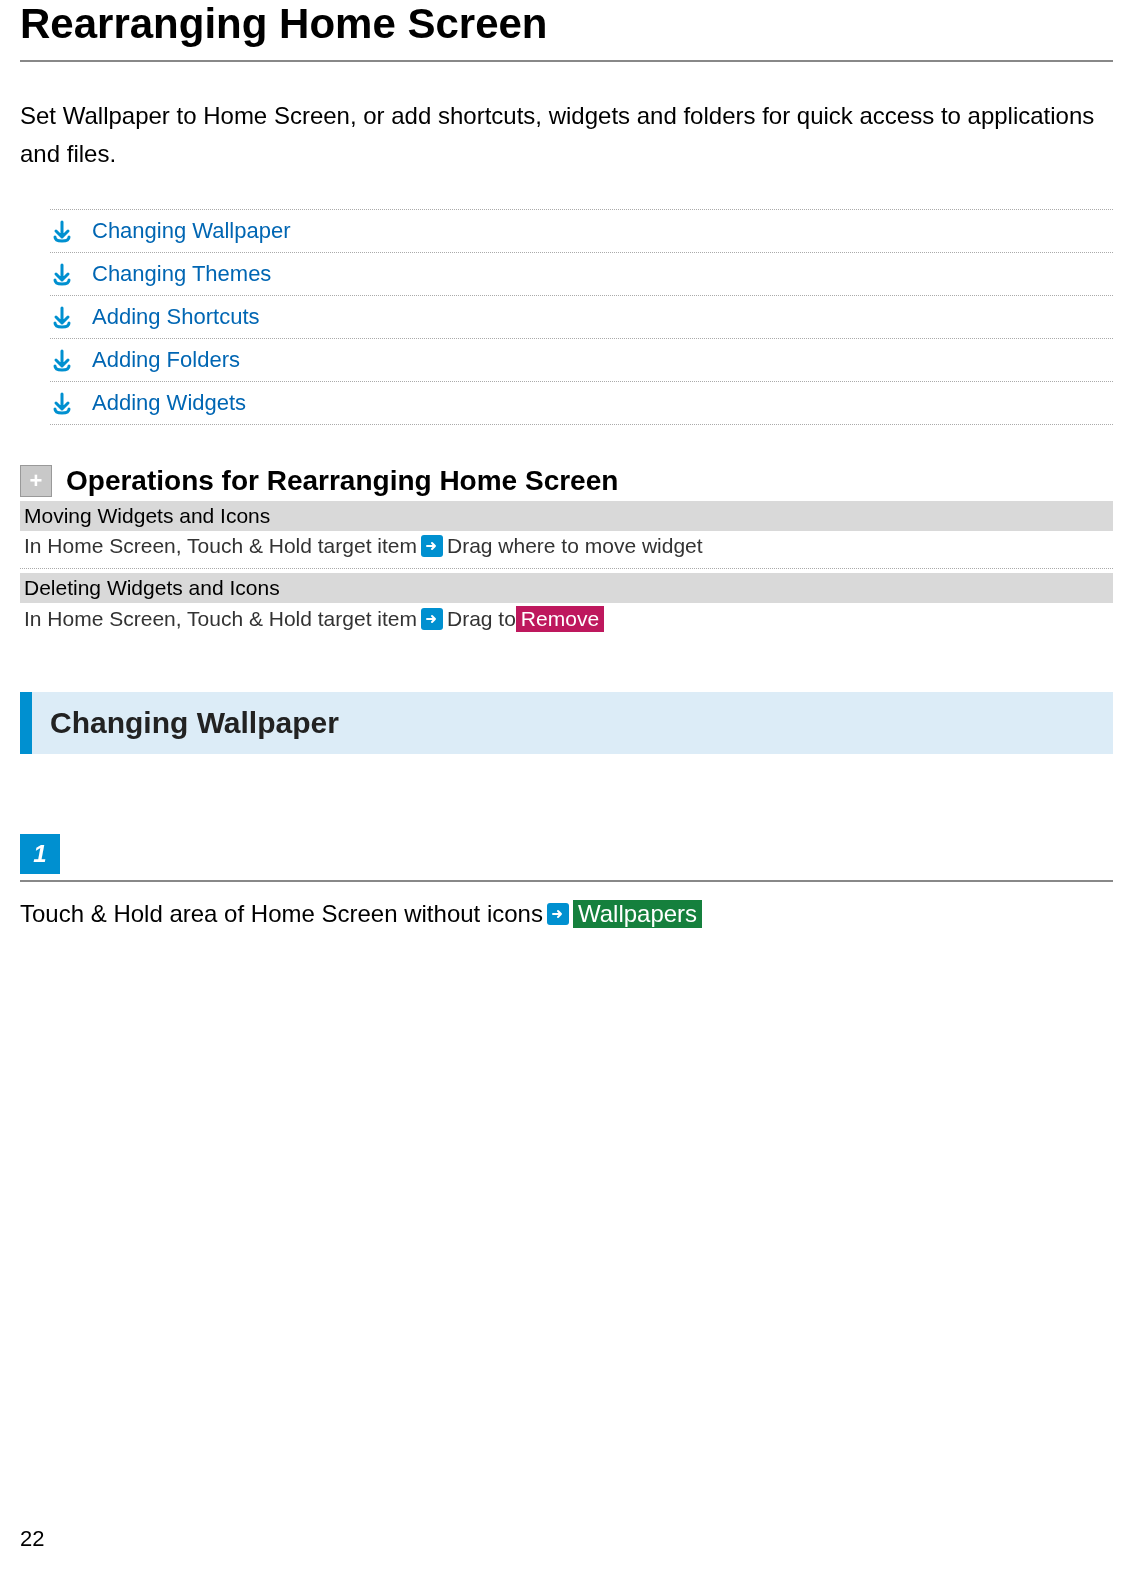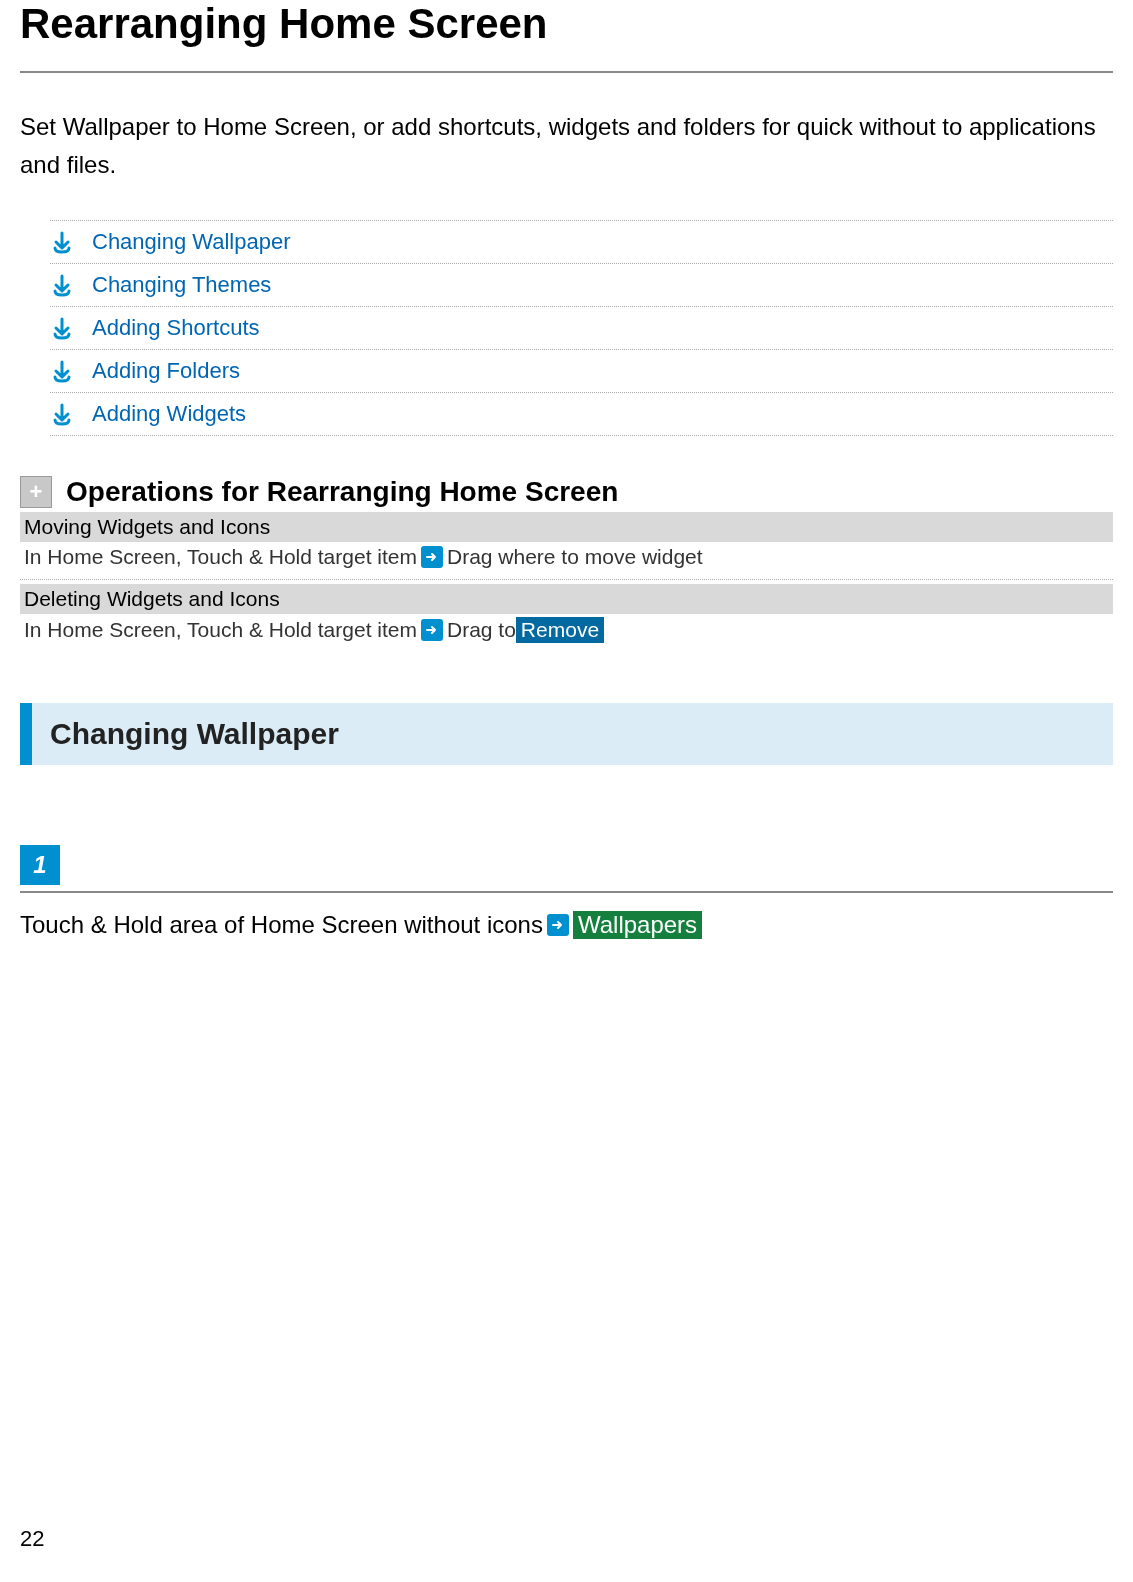--- a/index.html
+++ b/index.html
@@ -12,21 +12,21 @@
       width: 1133px;
       height: 1582px;
       padding: 0 20px;
       background: #fff;
       color: #000;
       position: relative;
     }
     .page-title {
       font-size: 42px;
       font-weight: bold;
-      padding-bottom: 23px;
+      padding-bottom: 12px;
       border-bottom: 2px solid #888;
       margin-bottom: 35px;
     }
     .intro-text {
       font-size: 24px;
       line-height: 1.6;
       margin-bottom: 35px;
     }
     .toc {
       margin-left: 30px;
@@ -100,21 +100,21 @@
       align-items: center;
       justify-content: center;
       margin: 0 4px;
       vertical-align: middle;
     }
     .arrow-icon-inline svg {
       width: 14px;
       height: 14px;
     }
     .remove-badge {
-      background: #0369a1;
+      background: #be185d;
       color: #fff;
       padding: 1px 5px;
       font-size: 21px;
     }
     .section-header {
       margin-top: 50px;
       background: #dcecf7;
       border-left: 12px solid #0090d0;
       padding: 14px 18px;
       font-size: 30px;
@@ -156,21 +156,21 @@
       bottom: 30px;
       left: 20px;
       font-size: 22px;
     }
   </style>
 </head>
 <body>
 
 <h1 class="page-title">Rearranging Home Screen</h1>
 
-<p class="intro-text">Set Wallpaper to Home Screen, or add shortcuts, widgets and folders for quick without to applications and files.</p>
+<p class="intro-text">Set Wallpaper to Home Screen, or add shortcuts, widgets and folders for quick access to applications and files.</p>
 
 <div class="toc">
   <div class="toc-item">
     <span class="toc-icon">
       <svg viewBox="0 0 24 24">
           <path d="M12 3 L12 18 M12 18 L6 12 M12 18 L18 12 M5 18 Q5 22 12 22 Q19 22 19 18" stroke="#0090d0" stroke-width="3" fill="none" stroke-linecap="round"></path>
         </svg>
     </span>
     <a class="toc-link">Changing Wallpaper</a>
   </div>

